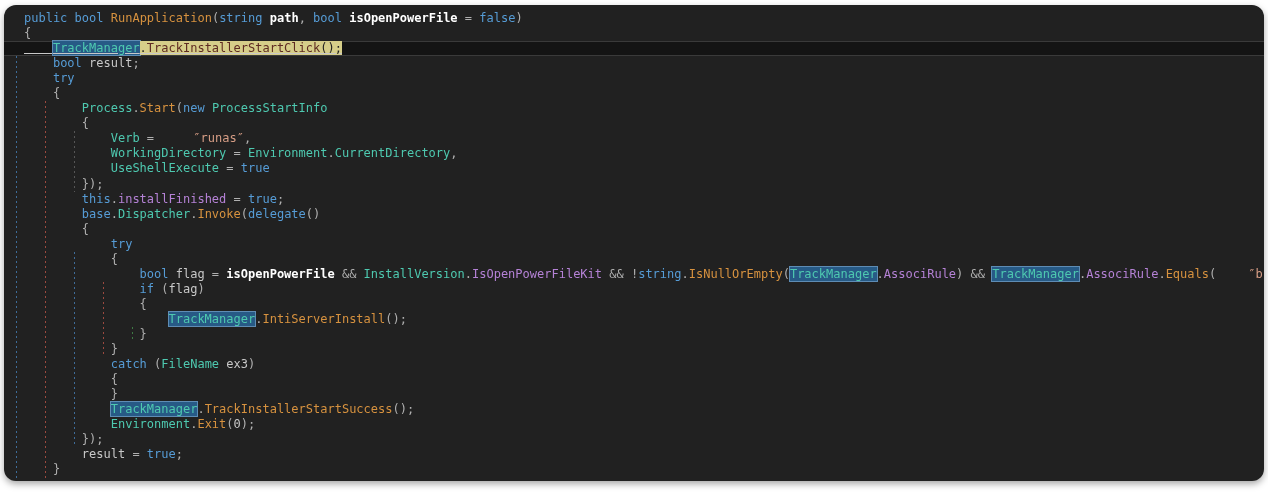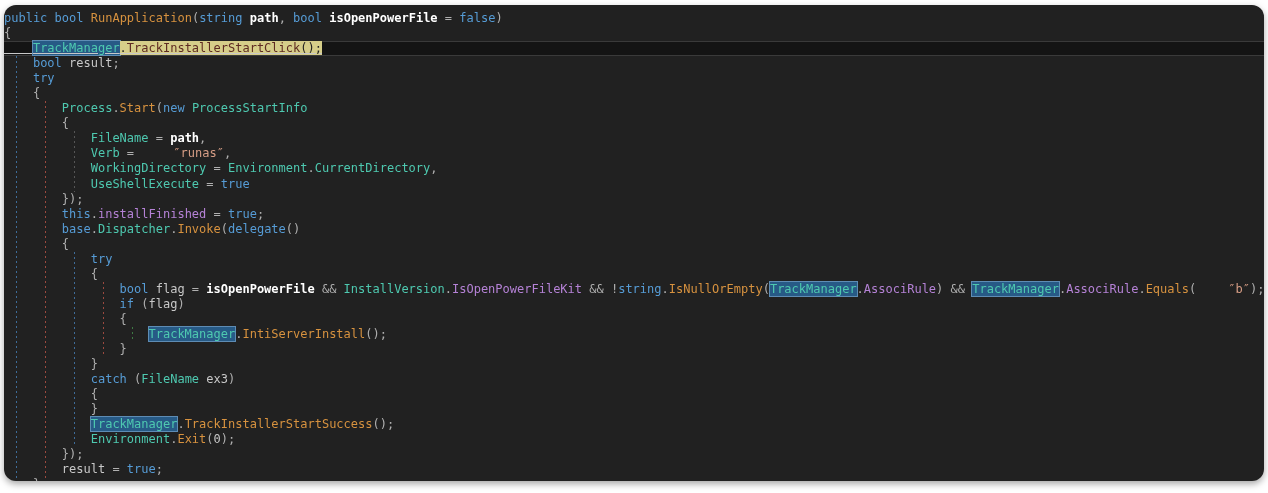--- a/index.html
+++ b/index.html
@@ -17,21 +17,21 @@
     font-size:12px;
     padding-top:6px;
   }
   .guide{
     position:absolute;width:1px;z-index:1;
   }
   .line{
     position:relative;z-index:2;
     height:15.05px;line-height:15.05px;
     white-space:pre;
-    padding-left:0;
+    padding-left:20px;
     color:var(--c-plain,#c8c8c8);
   }
   .line.current{
     background:var(--c-currentline-bg,#141414);
     box-shadow:inset 0 1px 0 var(--c-currentline-border,#3a3a3a),
                inset 0 -1px 0 var(--c-currentline-border,#3a3a3a);
     text-decoration:underline;
   }
   .tk-kw{color:var(--c-keyword,#569cd6);}
   .tk-ty{color:var(--c-type,#4ec9b0);}
@@ -63,21 +63,20 @@
         <div class="guide" style="left: 99px; top: 276.9px; height: 75.25px; background: repeating-linear-gradient(rgb(156, 74, 63) 0px, rgb(156, 74, 63) 2px, transparent 2px, transparent 5px);"></div>
         <div class="guide" style="left: 128px; top: 322.05px; height: 15.05px; background: repeating-linear-gradient(rgb(62, 123, 68) 0px, rgb(62, 123, 68) 2px, transparent 2px, transparent 5px);"></div>
         <div class="line"><span class="tk-kw">public</span><span class="tk-pl"> </span><span class="tk-kw">bool</span><span class="tk-pl"> </span><span class="tk-me">RunApplication</span><span class="tk-op">(</span><span class="tk-kw">string</span><span class="tk-pl"> </span><span class="tk-pa">path</span><span class="tk-op">, </span><span class="tk-kw">bool</span><span class="tk-pl"> </span><span class="tk-pa">isOpenPowerFile</span><span class="tk-op"> = </span><span class="tk-kw">false</span><span class="tk-op">)</span></div>
         <div class="line"><span class="tk-op">{</span></div>
         <div class="line current"><span class="tk-pl">    </span><span class="tk-box">TrackManager</span><span class="tk-ysel-op">.</span><span class="tk-ysel-me">TrackInstallerStartClick</span><span class="tk-ysel-op">();</span></div>
         <div class="line"><span class="tk-pl">    </span><span class="tk-kw">bool</span><span class="tk-pl"> result</span><span class="tk-op">;</span></div>
         <div class="line"><span class="tk-pl">    </span><span class="tk-kw">try</span></div>
         <div class="line"><span class="tk-pl">    </span><span class="tk-op">{</span></div>
         <div class="line"><span class="tk-pl">        </span><span class="tk-ty">Process</span><span class="tk-op">.</span><span class="tk-me">Start</span><span class="tk-op">(</span><span class="tk-kw">new</span><span class="tk-pl"> </span><span class="tk-ty">ProcessStartInfo</span></div>
         <div class="line"><span class="tk-pl">        </span><span class="tk-op">{</span></div>
-        <div class="line"><span class="tk-pl">            </span><span class="tk-ty">FileName</span><span class="tk-op"> = </span><span class="tk-pa">path</span><span class="tk-op">,</span></div>
         <div class="line"><span class="tk-pl">            </span><span class="tk-ty">Verb</span><span class="tk-op"> = </span><span class="tk-st">″runas″</span><span class="tk-op">,</span></div>
         <div class="line"><span class="tk-pl">            </span><span class="tk-ty">WorkingDirectory</span><span class="tk-op"> = </span><span class="tk-ty">Environment</span><span class="tk-op">.</span><span class="tk-ty">CurrentDirectory</span><span class="tk-op">,</span></div>
         <div class="line"><span class="tk-pl">            </span><span class="tk-ty">UseShellExecute</span><span class="tk-op"> = </span><span class="tk-kw">true</span></div>
         <div class="line"><span class="tk-pl">        </span><span class="tk-op">});</span></div>
         <div class="line"><span class="tk-pl">        </span><span class="tk-kw">this</span><span class="tk-op">.</span><span class="tk-fi">installFinished</span><span class="tk-op"> = </span><span class="tk-kw">true</span><span class="tk-op">;</span></div>
         <div class="line"><span class="tk-pl">        </span><span class="tk-kw">base</span><span class="tk-op">.</span><span class="tk-ty">Dispatcher</span><span class="tk-op">.</span><span class="tk-me">Invoke</span><span class="tk-op">(</span><span class="tk-kw">delegate</span><span class="tk-op">()</span></div>
         <div class="line"><span class="tk-pl">        </span><span class="tk-op">{</span></div>
         <div class="line"><span class="tk-pl">            </span><span class="tk-kw">try</span></div>
         <div class="line"><span class="tk-pl">            </span><span class="tk-op">{</span></div>
         <div class="line"><span class="tk-pl">                </span><span class="tk-kw">bool</span><span class="tk-pl"> flag </span><span class="tk-op">= </span><span class="tk-pa">isOpenPowerFile</span><span class="tk-op"> &amp;&amp; </span><span class="tk-ty">InstallVersion</span><span class="tk-op">.</span><span class="tk-fi">IsOpenPowerFileKit</span><span class="tk-op"> &amp;&amp; !</span><span class="tk-kw">string</span><span class="tk-op">.</span><span class="tk-me">IsNullOrEmpty</span><span class="tk-op">(</span><span class="tk-box">TrackManager</span><span class="tk-op">.</span><span class="tk-fi">AssociRule</span><span class="tk-op">) &amp;&amp; </span><span class="tk-box">TrackManager</span><span class="tk-op">.</span><span class="tk-fi">AssociRule</span><span class="tk-op">.</span><span class="tk-me">Equals</span><span class="tk-op">(</span><span class="tk-st">″b″</span><span class="tk-op">);</span></div>

